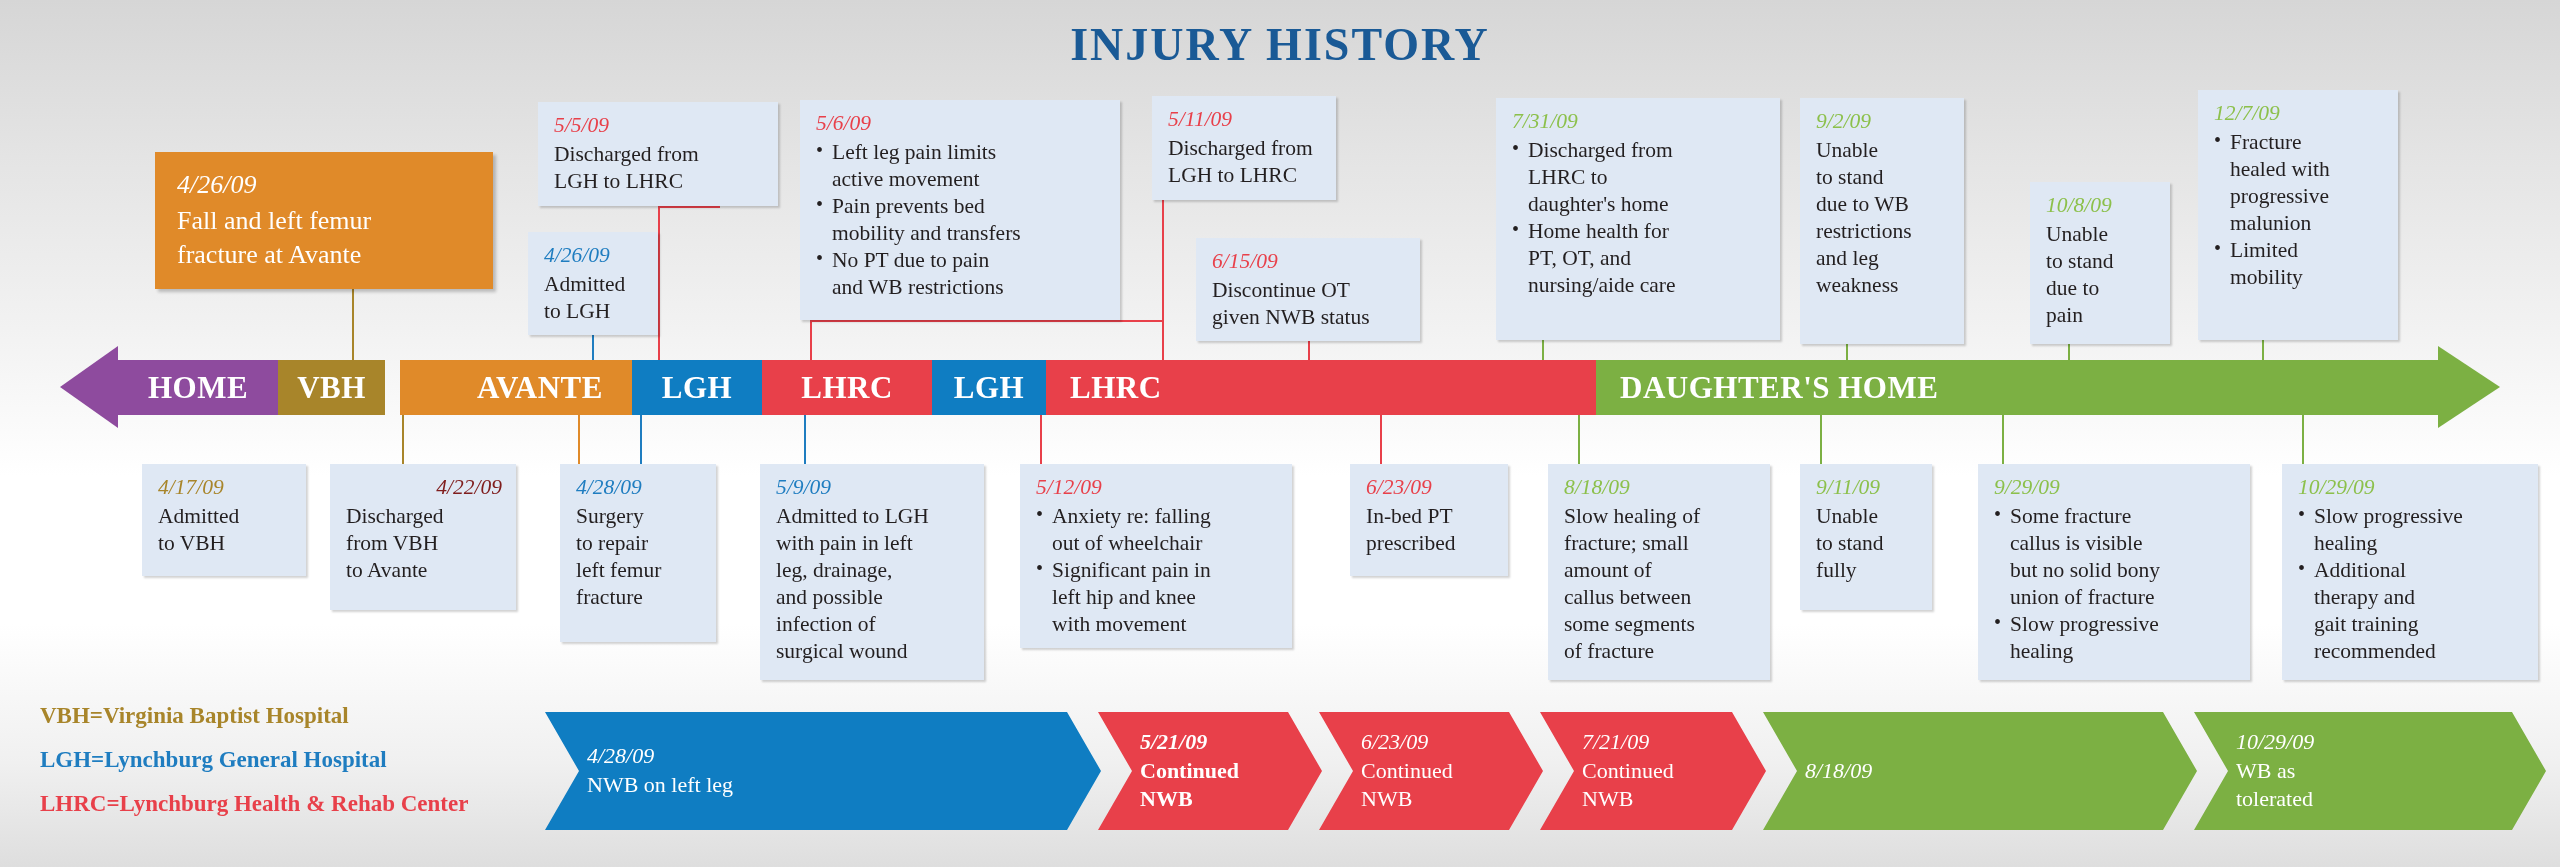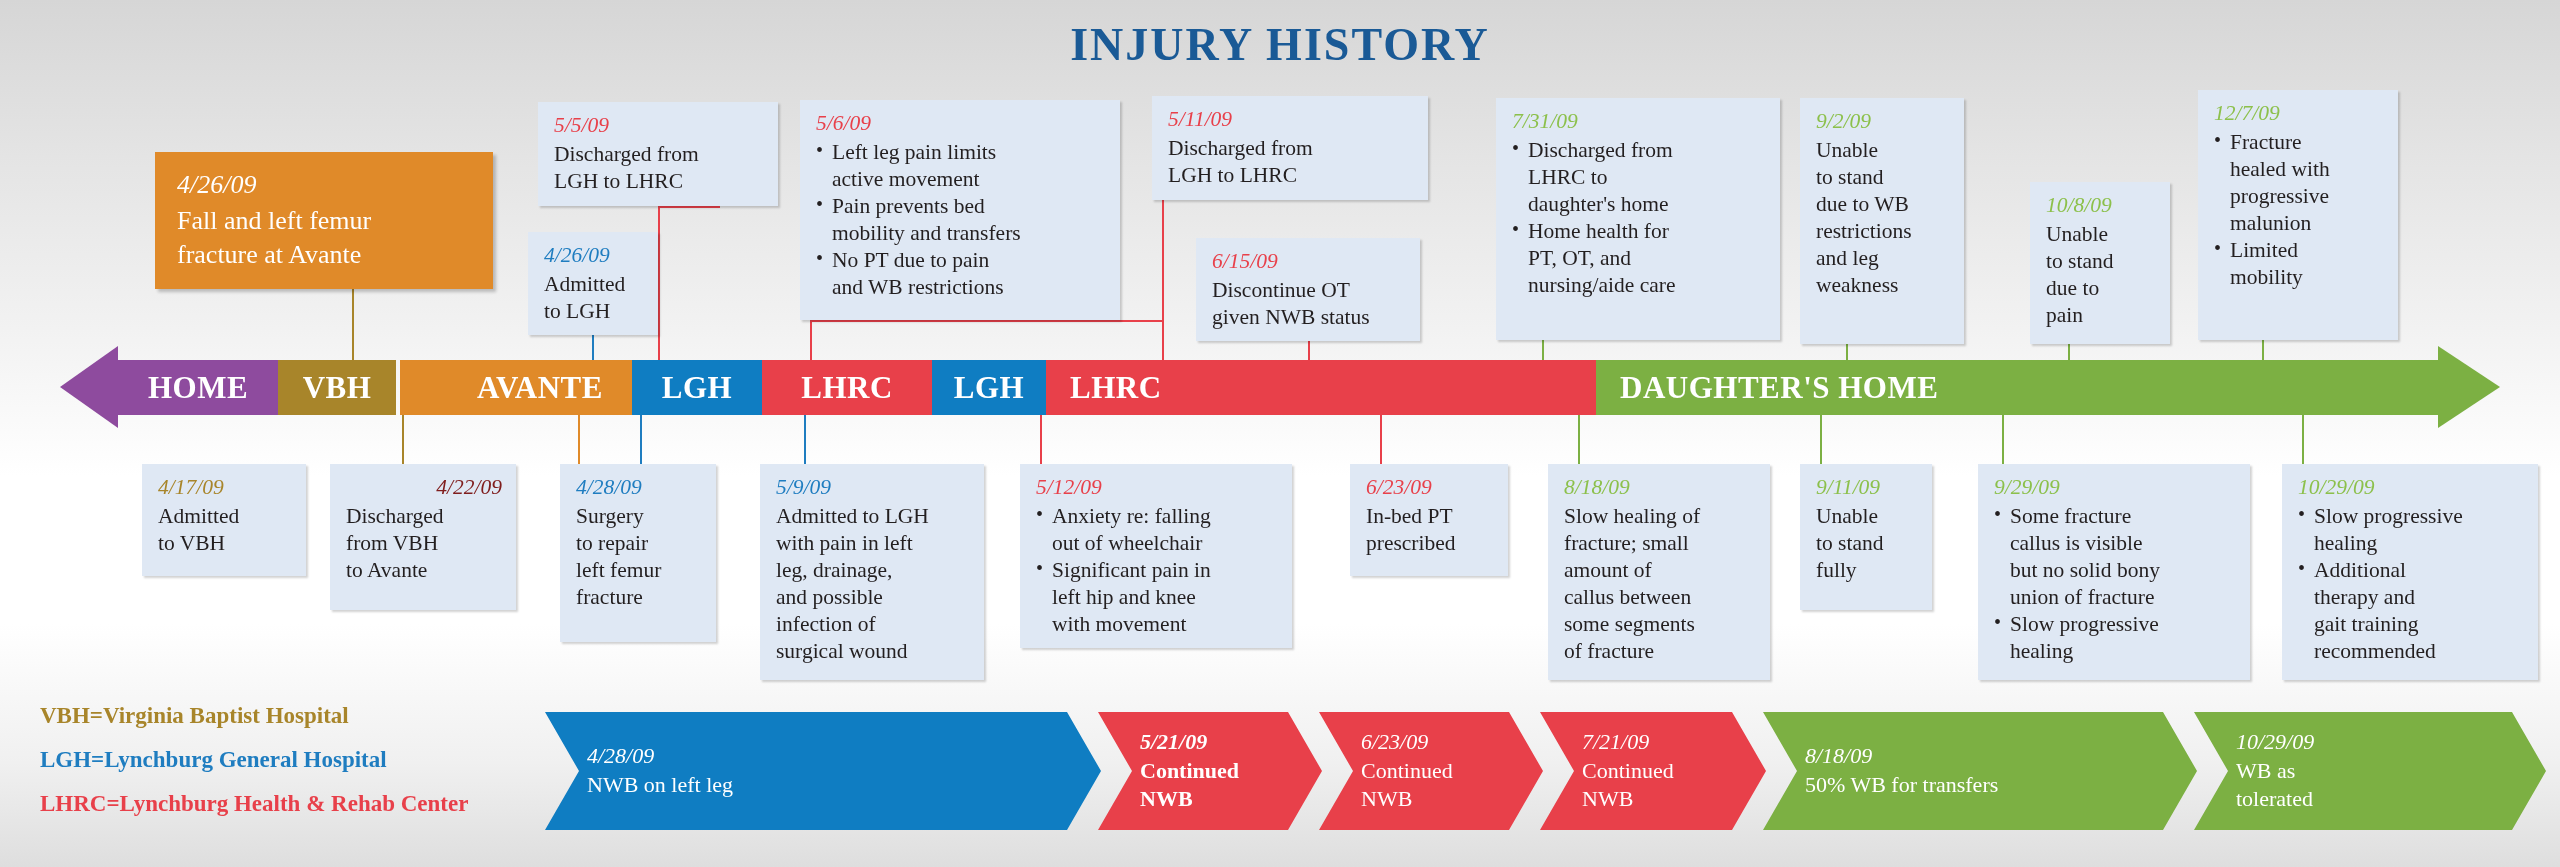--- a/index.html
+++ b/index.html
@@ -145,21 +145,21 @@
         <p>Admitted<br>to LGH</p>
       </div>
       <div class="card" style="left: 800px; top: 100px; width: 320px; min-height: 220px;">
         <span class="date d-red">5/6/09</span>
         <ul>
           <li>Left leg pain limits<br>active movement</li>
           <li>Pain prevents bed<br>mobility and transfers</li>
           <li>No PT due to pain<br>and WB restrictions</li>
         </ul>
       </div>
-      <div class="card" style="left: 1152px; top: 96px; width: 276px; min-height: 104px;">
+      <div class="card" style="left: 1152px; top: 96px; width: 184px; min-height: 104px;">
         <span class="date d-red">5/11/09</span>
         <p>Discharged from<br>LGH to LHRC</p>
       </div>
       <div class="card" style="left: 1196px; top: 238px; width: 224px; min-height: 100px;">
         <span class="date d-red">6/15/09</span>
         <p>Discontinue OT<br>given NWB status</p>
       </div>
       <div class="card" style="left: 1496px; top: 98px; width: 284px; min-height: 242px;">
         <span class="date d-green">7/31/09</span>
         <ul>
@@ -183,21 +183,21 @@
         </ul>
       </div>
     </div>
 
   <div id="timeline">
     <div class="arrow-left"></div>
     <div class="arrow-right" style="left: 2378px;"></div>
   <div class="tl-seg ctr" style="left: 58px; width: 160px; background: rgb(142, 75, 158);">
         <span>HOME</span>
       </div>
-      <div class="tl-seg ctr" style="left: 218px; width: 118px; background: rgb(168, 133, 42);">
+      <div class="tl-seg ctr" style="left: 218px; width: 107px; background: rgb(168, 133, 42);">
         <span>VBH</span>
       </div>
       <div class="tl-seg ctr" style="left: 340px; width: 232px; background: rgb(224, 138, 41); padding-left: 48px;">
         <span>AVANTE</span>
       </div>
       <div class="tl-seg ctr" style="left: 572px; width: 130px; background: rgb(15, 125, 194);">
         <span>LGH</span>
       </div>
       <div class="tl-seg ctr" style="left: 702px; width: 170px; background: rgb(232, 64, 74);">
         <span>LHRC</span>
@@ -283,21 +283,20 @@
       <div class="chev mid" style="left: 774px; width: 224px; background: rgb(232, 64, 74);">
         <span class="date">6/23/09</span>
         <span class="txt">Continued<br>NWB</span>
       </div>
       <div class="chev mid" style="left: 995px; width: 226px; background: rgb(232, 64, 74);">
         <span class="date">7/21/09</span>
         <span class="txt">Continued<br>NWB</span>
       </div>
       <div class="chev mid" style="left: 1218px; width: 434px; background: rgb(124, 176, 67);">
         <span class="date">8/18/09</span>
-        <span class="txt">50% WB for transfers</span>
       </div>
       <div class="chev mid" style="left: 1649px; width: 352px; background: rgb(124, 176, 67);">
         <span class="date">10/29/09</span>
         <span class="txt">WB as<br>tolerated</span>
       </div>
     </div>
 
 </div>
 
 </body></html>

